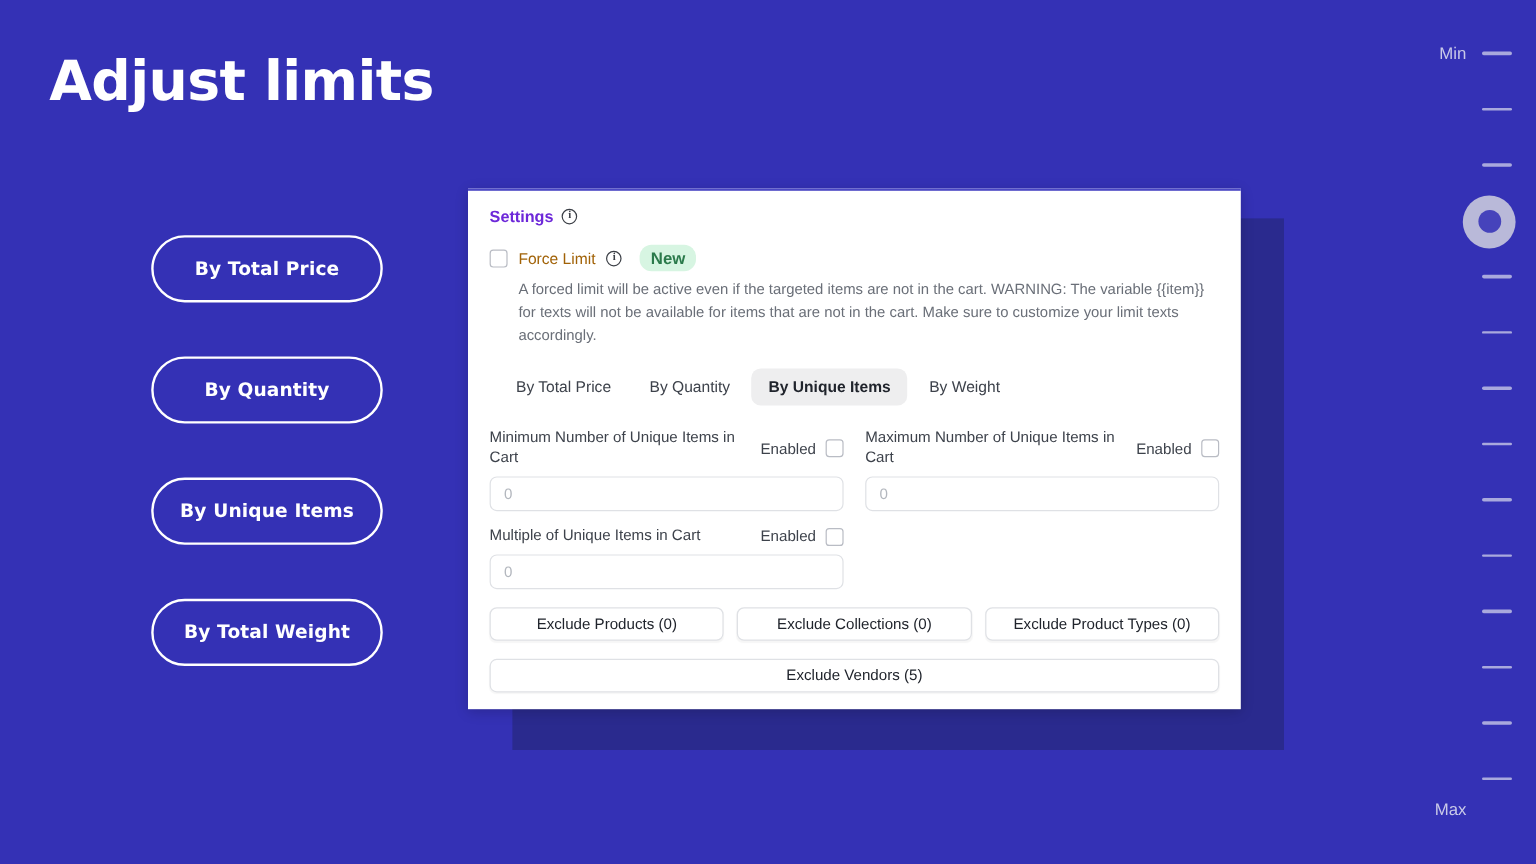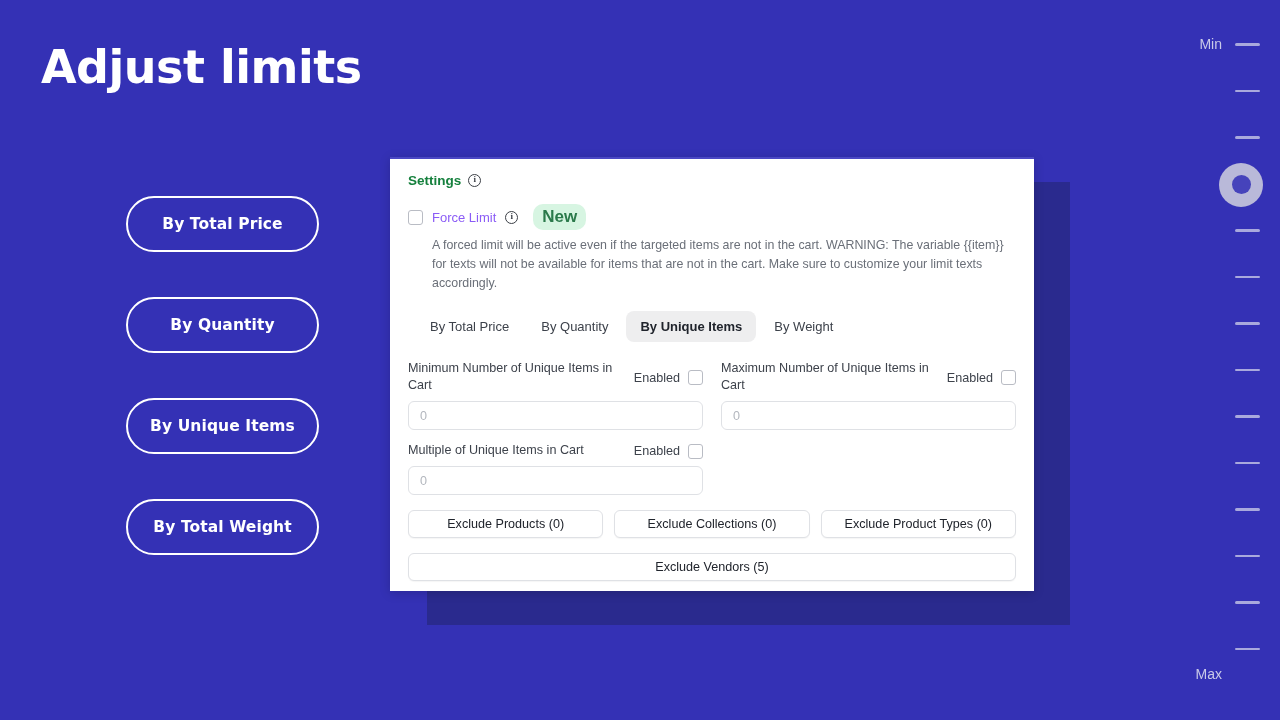--- a/index.html
+++ b/index.html
@@ -71,21 +71,21 @@
 
   .card-header {
     display: flex;
     align-items: center;
     gap: 7px;
     margin-bottom: 16px;
   }
   .card-header-title {
     font-size: 13.5px;
     font-weight: bold;
-    color: #15803d;
+    color: #6d28d9;
   }
 
   .info-icon {
     display: inline-block;
     width: 13px; height: 13px;
     border: 1.3px solid #3b3f46;
     border-radius: 50%;
     position: relative;
     flex: none;
     cursor: pointer;
@@ -112,26 +112,26 @@
   .checkbox {
     width: 15px; height: 15px;
     border: 1.2px solid #b9bcc4;
     border-radius: 3px;
     background: #fff;
     flex: none;
     cursor: pointer;
   }
   .force-label {
     font-size: 13px;
-    color: #8b5cf6;
+    color: #a16207;
   }
   .badge-new {
     background: #d7f5e2;
     color: #2b7a4b;
-    font-size: 17px;
+    font-size: 14px;
     font-weight: bold;
     padding: 3px 9px;
     border-radius: 10px;
     margin-left: 6px;
   }
   .force-desc {
     margin-left: 24px;
     font-size: 12.4px;
     line-height: 19px;
     color: #6a6f78;

